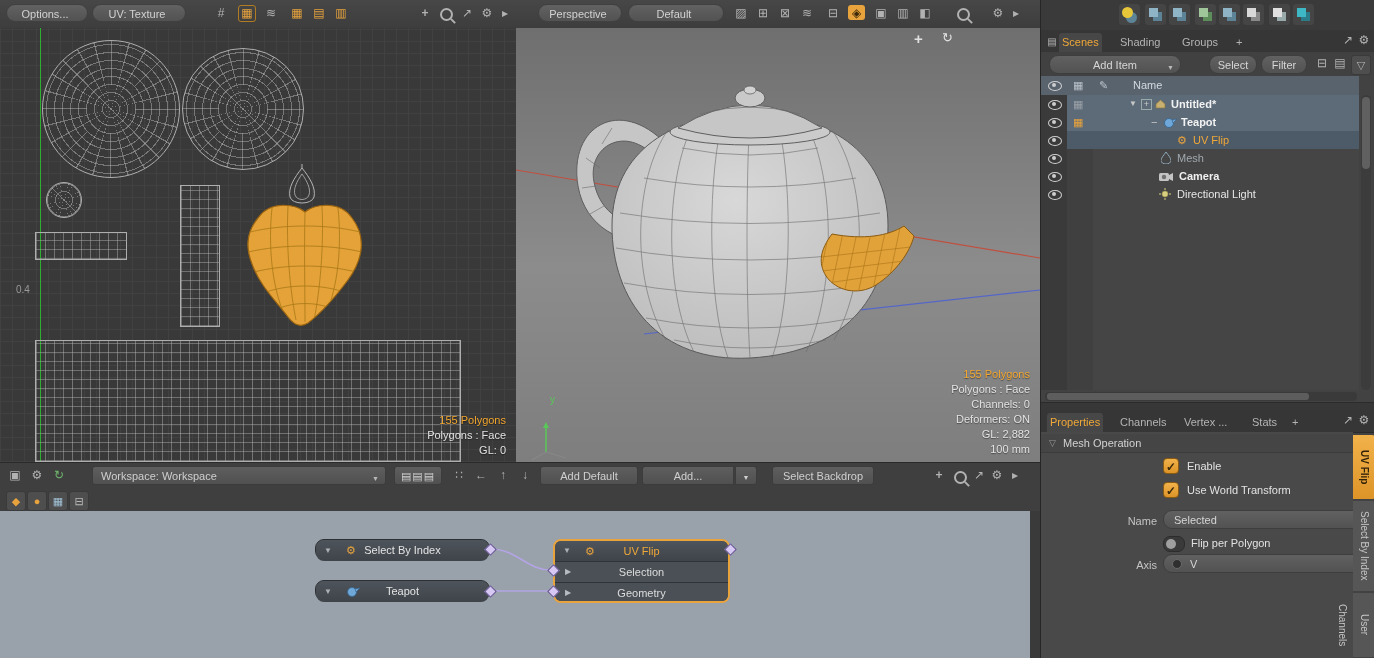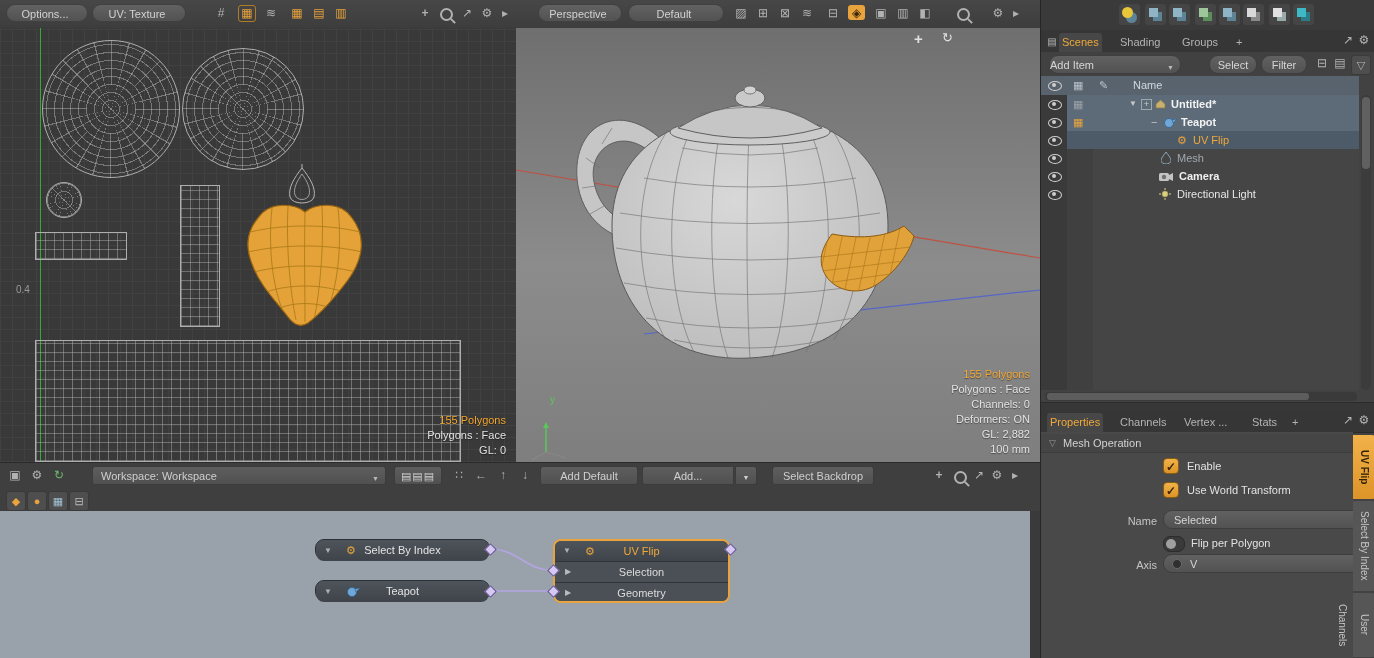--- a/index.html
+++ b/index.html
@@ -367,21 +367,21 @@
       <span class="ico" style="left:2px;top:3px;font-size:10px">▤</span>
       <span class="tab active" style="left:18px">Scenes</span>
       <span class="tab" style="left:76px">Shading</span>
       <span class="tab" style="left:138px">Groups</span>
       <span class="tab" style="left:192px">+</span>
       <span class="ico" style="left:298px;top:2px">↗</span>
       <span class="ico" style="left:314px;top:2px">⚙</span>
     </div>
 
     <div class="abs" style="left:0;top:52px;width:334px;height:24px;background:#414141">
-      <div class="ddw" style="left:8px;top:3px;width:132px;text-align:left">
+      <div class="ddw" style="left:8px;top:3px;width:132px;text-align:center">
         <span>Add Item</span>
         <span class="arr" style="top:2px">▼</span>
       </div>
       <div class="ddw" style="left:168px;top:3px;width:48px;text-align:center">
         <span>Select</span>
       </div>
       <div class="ddw" style="left:220px;top:3px;width:46px;text-align:center">
         <span>Filter</span>
       </div>
       <span class="ico" style="left:272px;top:3px">⊟</span>

